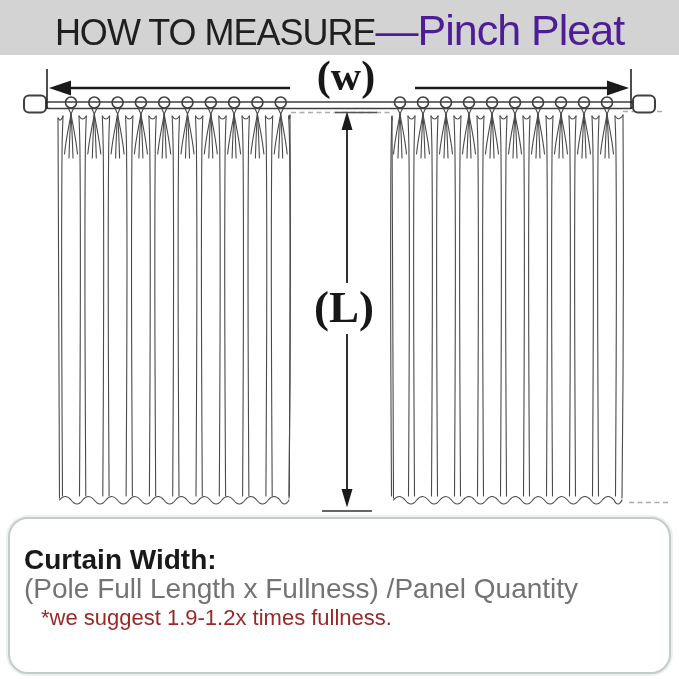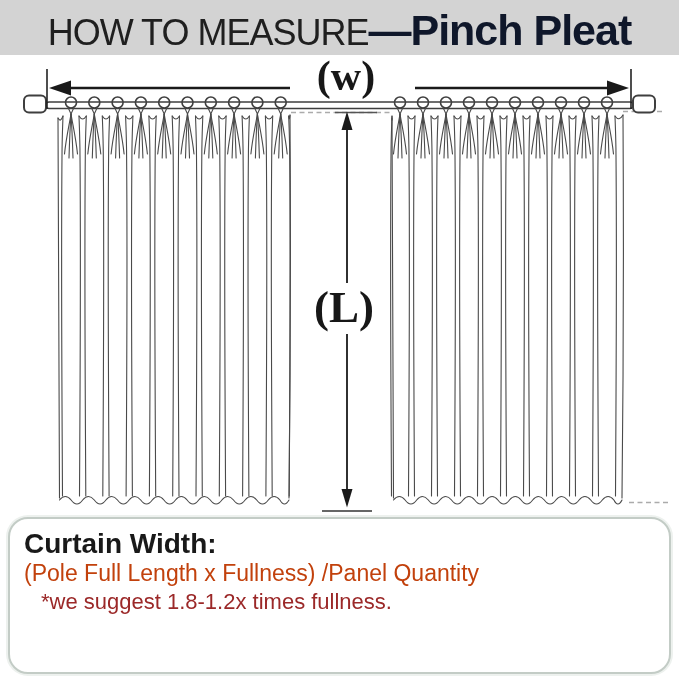--- a/index.html
+++ b/index.html
@@ -4,33 +4,33 @@
 <style>
   html,body{margin:0;padding:0;background:#ffffff;}
   .page{position:relative;width:679px;height:679px;overflow:hidden;
         font-family:"Liberation Sans",sans-serif;background:#ffffff;}
 
   
   .header{position:absolute;left:0;top:0;width:679px;height:55px;
           background:#d3d3d3;display:flex;justify-content:center;
           align-items:baseline;padding-top:6px;box-sizing:border-box;}
   .title1{font-size:36px;color:#1f1f1f;letter-spacing:-1px;font-weight:400;}
-  .title2{font-size:43px;color:#0f172a;letter-spacing:-1px;font-weight:700;}
+  .title2{font-size:43px;color:#4c1d95;letter-spacing:-1px;font-weight:400;}
 
   
   .diagram{position:absolute;left:0;top:0;width:679px;height:679px;}
   .mlabel{font-family:"Liberation Serif","DejaVu Serif",serif;font-weight:bold;fill:#171717;}
 
   
   .infobox{position:absolute;left:8px;top:517px;width:663px;height:157px;
            box-sizing:border-box;background:#ffffff;border:2px solid #c3ccc6;
            border-radius:20px;box-shadow:0 0 0 2px #edf1ee;
            padding:9px 10px 0 14px;overflow:hidden;}
-  .ib-h{font-size:28px;font-weight:bold;color:#191919;line-height:31px;}
-  .ib-t{font-size:23px;color:#c2410c;line-height:28px;}
+  .ib-h{font-size:28px;font-weight:bold;color:#191919;line-height:31px;margin-top:16px;}
+  .ib-t{font-size:28px;color:#737373;line-height:28px;}
   .ib-note{font-size:22px;color:#9b2828;line-height:30px;padding-left:17px;}
 </style>
 </head>
 <body>
 
 <div class="page">
 
   <div class="header">
     <span class="title1">HOW TO MEASURE</span>
       <span class="title2">—Pinch Pleat</span>
@@ -233,16 +233,16 @@
         <polygon points="347,507.5 341.5,489 352.5,489" fill="#1a1a1a"></polygon>
         <line x1="322" y1="511" x2="372" y2="511" stroke="#333" stroke-width="1.5"></line>
       </g>
     <text class="mlabel" x="346" y="90" font-size="42" text-anchor="middle">(w)</text>
     <text class="mlabel" x="344" y="322" font-size="45" text-anchor="middle">(L)</text>
   </svg>
 
   <div class="infobox">
     <div class="ib-h">Curtain Width:</div>
     <div class="ib-t">(Pole Full Length x Fullness) /Panel Quantity</div>
-    <div class="ib-note">*we suggest 1.8-1.2x times fullness.</div>
+    <div class="ib-note">*we suggest 1.9-1.2x times fullness.</div>
   </div>
 
 </div>
 
 </body></html>

